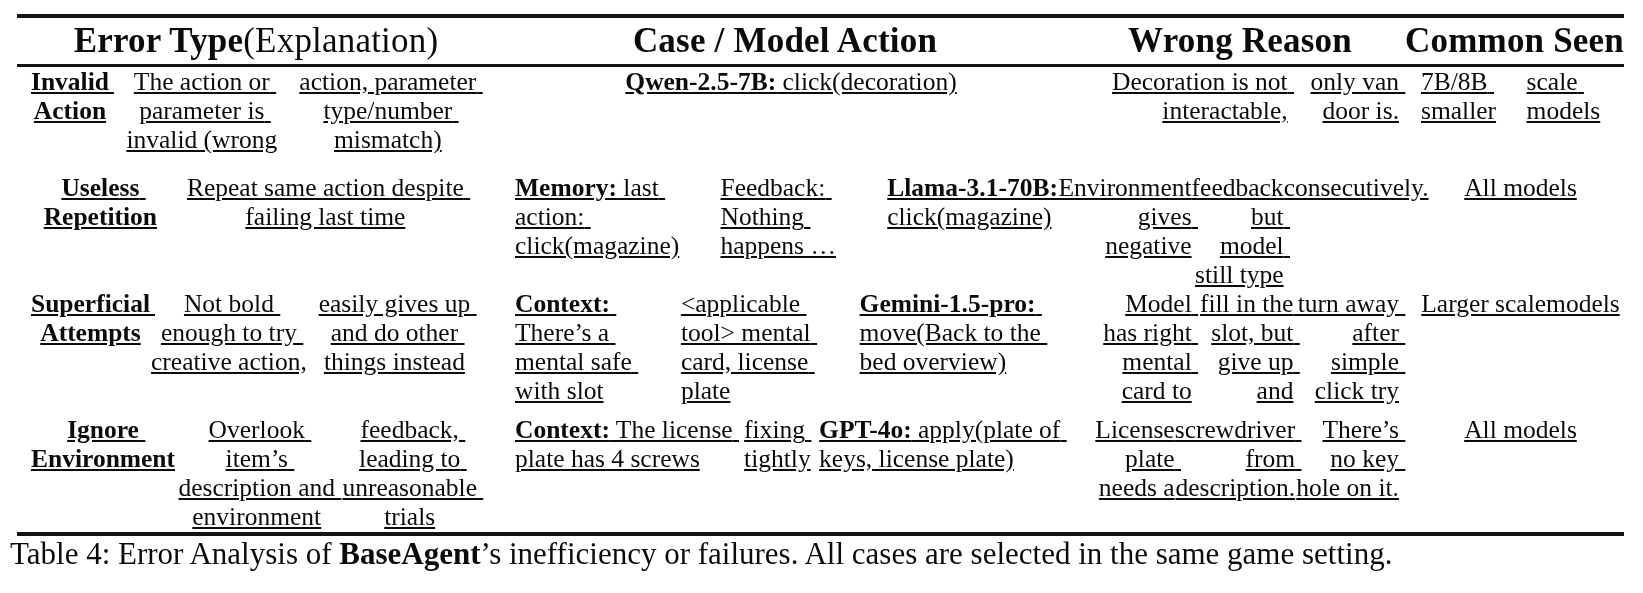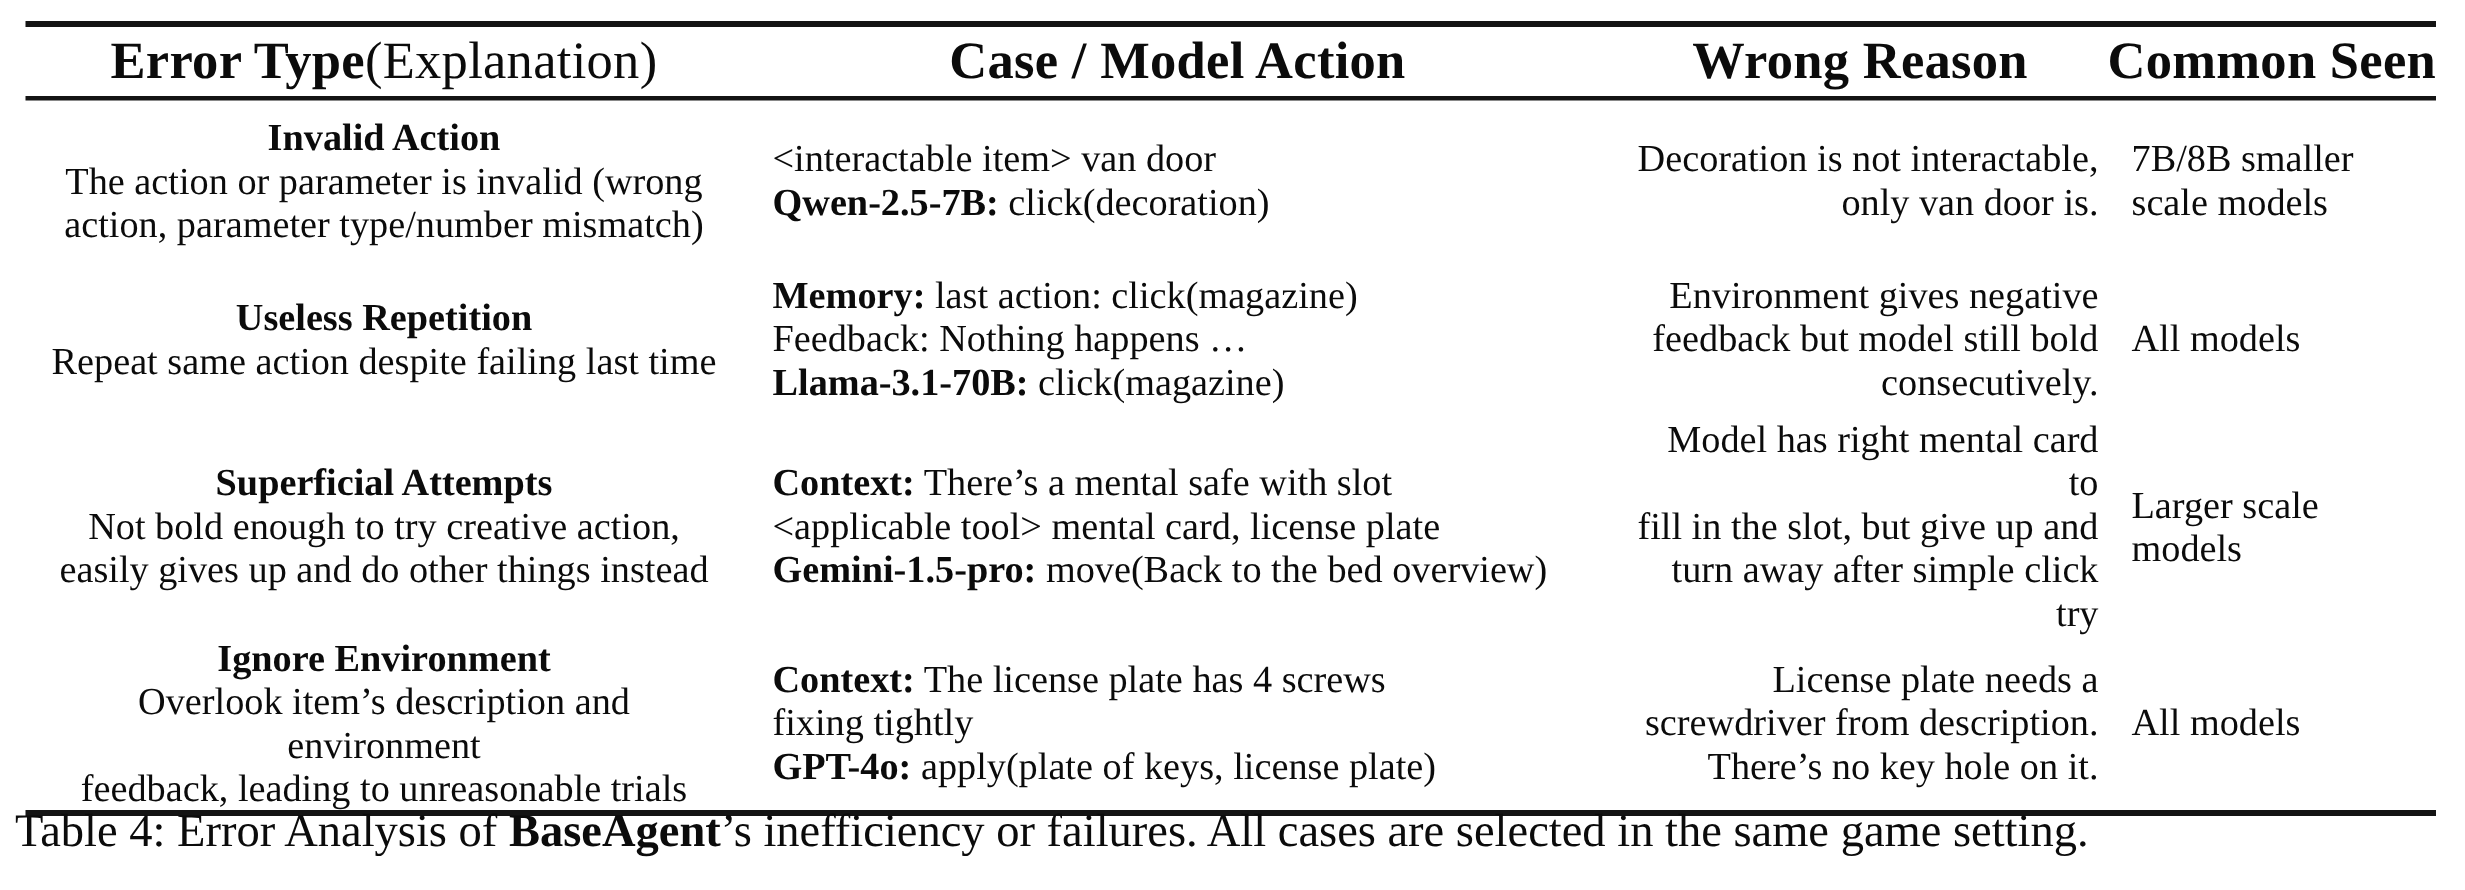--- a/index.html
+++ b/index.html
@@ -13,21 +13,21 @@
   .rule.thick { height:4px; }
   .rule.mid   { height:3px; }
 
   .grid-row { display:grid; grid-template-columns:478px 580px 330px 219px; }
 
   .hdr-row { height:46px; }
   .hdr-cell { display:flex; align-items:center; justify-content:center;
               font-size:35px; font-weight:bold; letter-spacing:0.2px; }
   .hdr-cell .normal { font-weight:normal; }
 
-  .body-row .cell { display:flex; flex-direction:column; justify-content:center; }
+  .body-row .cell { display:flex; justify-content:center;text-decoration:underline; }
   .row-1 { min-height:106px; }
   .row-2 { min-height:105px; }
   .row-3 { min-height:126px; }
   .row-4 { min-height:117px; }
 
   .cell { font-size:25.5px; line-height:29px; }
   .cell.c-type   { text-align:center; padding:0 14px; }
   .cell.c-case   { padding-left:20px; padding-right:8px; }
   .cell.c-reason { padding-left:13px; padding-right:6px;text-align:right; }
   .cell.c-seen   { padding-left:16px; padding-right:4px; }
@@ -61,21 +61,20 @@
 
     <div class="rule mid"></div>
 
     <div class="grid-row body-row row-1">
       <div class="cell c-type">
         <div class="line type-title">Invalid Action</div>
         <div class="line">The action or parameter is invalid (wrong</div>
         <div class="line">action, parameter type/number mismatch)</div>
       </div>
       <div class="cell c-case">
-        <div class="line"><span class="b"></span><span>&lt;interactable item&gt; van door</span></div>
         <div class="line"><span class="b">Qwen-2.5-7B:</span><span> click(decoration)</span></div>
       </div>
       <div class="cell c-reason">
         <div class="line">Decoration is not interactable,</div>
         <div class="line">only van door is.</div>
       </div>
       <div class="cell c-seen">
         <div class="line">7B/8B smaller</div>
         <div class="line">scale models</div>
       </div>
@@ -86,21 +85,21 @@
         <div class="line type-title">Useless Repetition</div>
         <div class="line">Repeat same action despite failing last time</div>
       </div>
       <div class="cell c-case">
         <div class="line"><span class="b">Memory:</span><span> last action: click(magazine)</span></div>
         <div class="line"><span class="b"></span><span>Feedback: Nothing happens …</span></div>
         <div class="line"><span class="b">Llama-3.1-70B:</span><span> click(magazine)</span></div>
       </div>
       <div class="cell c-reason">
         <div class="line">Environment gives negative</div>
-        <div class="line">feedback but model still bold</div>
+        <div class="line">feedback but model still type</div>
         <div class="line">consecutively.</div>
       </div>
       <div class="cell c-seen">
         <div class="line">All models</div>
       </div>
     </div>
 
     <div class="grid-row body-row row-3">
       <div class="cell c-type">
         <div class="line type-title">Superficial Attempts</div>

